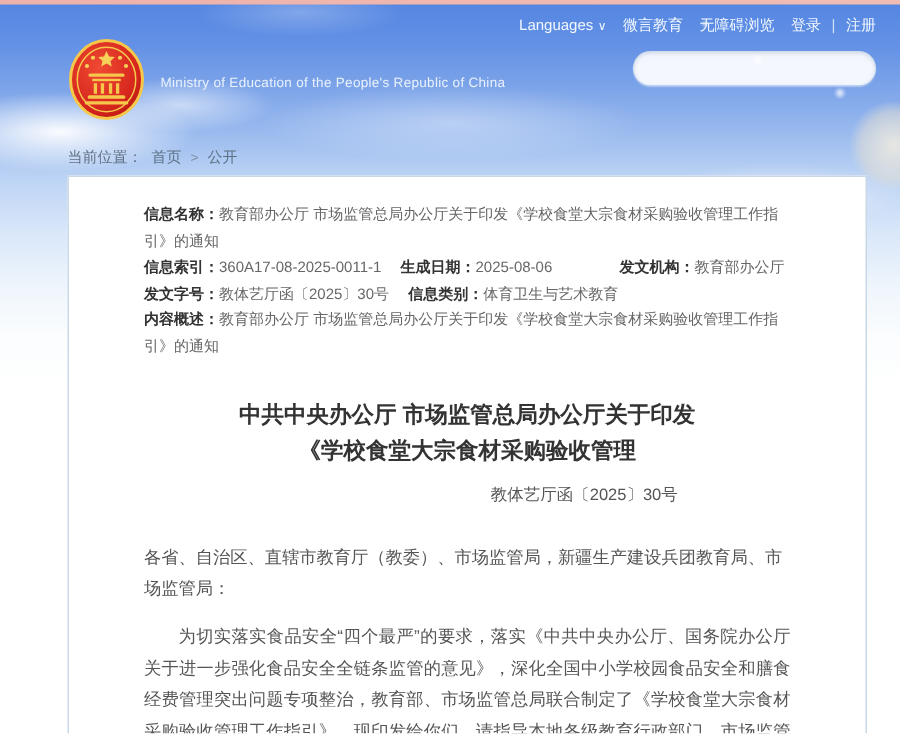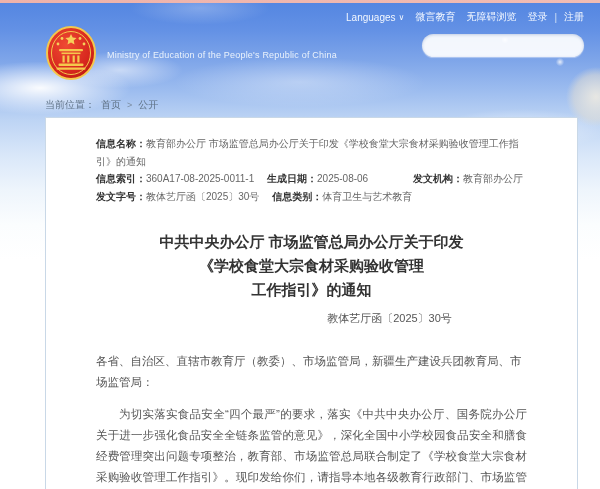--- a/index.html
+++ b/index.html
@@ -187,27 +187,29 @@
       </div>
       <div class="meta-row">
         <span class="pair1"><span class="lbl">信息索引：</span><span>360A17-08-2025-0011-1</span></span>
         <span class="pair2"><span class="lbl">生成日期：</span><span>2025-08-06</span></span>
         <span class="pair3"><span class="lbl">发文机构：</span><span>教育部办公厅</span></span>
       </div>
       <div class="meta-row">
         <span class="pair1"><span class="lbl">发文字号：</span><span>教体艺厅函〔2025〕30号</span></span>
         <span class="pair2"><span class="lbl">信息类别：</span><span>体育卫生与艺术教育</span></span>
       </div>
+      <div class="meta-row wrap">
+        <span class="lbl">内容概述：</span><span>教育部办公厅 市场监管总局办公厅关于印发《学校食堂大宗食材采购验收管理工作指引》的通知</span>
+      </div>
     </div>
 
     <div class="article">
       <div class="article-title">
         <div>中共中央办公厅 市场监管总局办公厅关于印发</div>
         <div>《学校食堂大宗食材采购验收管理</div>
-        <div>工作指引》的通知</div>
       </div>
       <div class="doc-number">教体艺厅函〔2025〕30号</div>
       <div class="salutation">各省、自治区、直辖市教育厅（教委）、市场监管局，新疆生产建设兵团教育局、市场监管局：</div>
       <div class="body-para">为切实落实食品安全“四个最严”的要求，落实《中共中央办公厅、国务院办公厅关于进一步强化食品安全全链条监管的意见》，深化全国中小学校园食品安全和膳食经费管理突出问题专项整治，教育部、市场监管总局联合制定了《学校食堂大宗食材采购验收管理工作指引》。现印发给你们，请指导本地各级教育行政部门、市场监管部门和学校认真落实。</div>
 
     </div>
 
   </div>
 </div>
 

